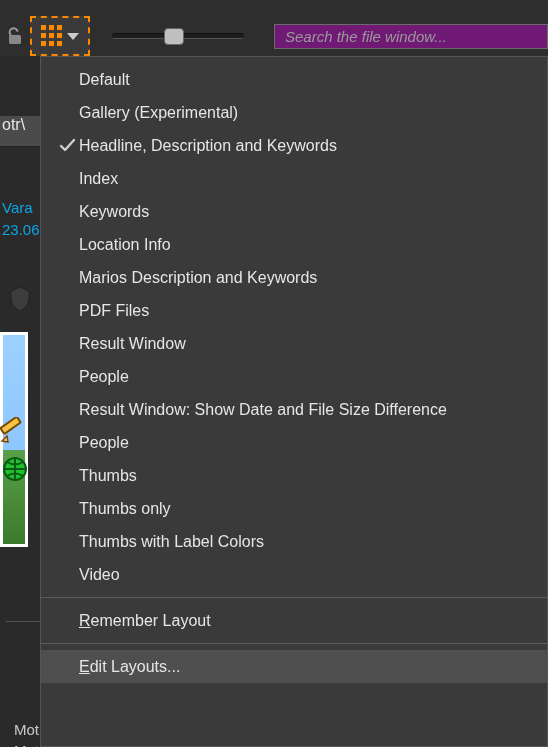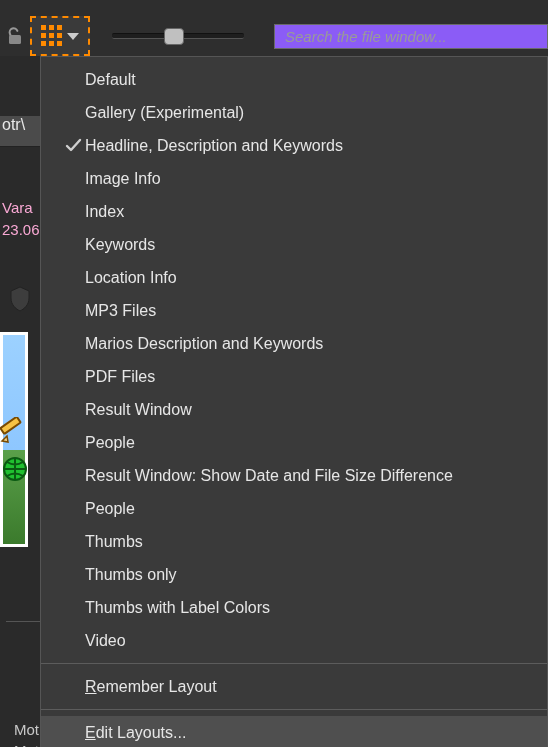--- a/index.html
+++ b/index.html
@@ -86,21 +86,21 @@
     height: 15px;
     background: #c0c0c0;
     border: 1px solid #666;
     border-radius: 4px;
     top: 2px;
   }
   .search {
     margin-left: 30px;
     flex: 1;
     height: 25px;
-    background: #8b5cf6;
+    background: #701a75;
     border: 1px solid #6a6a6a;
     box-sizing: border-box;
     display: flex;
     align-items: center;
     padding: 0 8px;
   }
   .search input {
     background: transparent;
     border: none;
     outline: none;
@@ -137,21 +137,21 @@
     align-items: flex-start;
     padding-left: 2px;
     border-bottom: 1px solid #222;
   }
   .meta-block {
     position: absolute;
     top: 143px;
     left: 0;
     width: 40px;
     font-size: 15px;
-    color: #f9a8d4;
+    color: #0ea5e9;
   }
   .meta-block .line {
     height: 22px;
     padding-left: 2px;
     white-space: nowrap;
     overflow: hidden;
   }
   .sel-wrap {
     position: absolute;
     top: 230px;
@@ -212,21 +212,21 @@
     background: #3a3a3a;
     border: 1px solid #555;
     box-sizing: border-box;
     z-index: 5;
     padding-top: 6px;
   }
   .menu-item {
     display: flex;
     align-items: center;
     height: 33px;
-    padding-left: 20px;
+    padding-left: 14px;
     font-size: 16px;
     color: #e6e6e6;
     white-space: nowrap;
   }
   .menu-item .check-slot {
     width: 24px;
     display: inline-flex;
     justify-content: center;
     align-items: center;
   }
@@ -332,37 +332,29 @@
     <div class="menu-item">
       <span class="check-slot check">
         <svg width="17" height="17" viewBox="0 0 17 17">
           <path d="M2 9 L6 13 L15 3" fill="none" stroke="#cfcfcf" stroke-width="2.4" stroke-linecap="round" stroke-linejoin="round"></path>
         </svg>
       </span>
       <span>Headline, Description and Keywords</span>
     </div>
     <div class="menu-item">
       <span class="check-slot"></span>
-      <span>Image Info</span>
-    </div>
-    <div class="menu-item">
-      <span class="check-slot"></span>
       <span>Index</span>
     </div>
     <div class="menu-item">
       <span class="check-slot"></span>
       <span>Keywords</span>
     </div>
     <div class="menu-item">
       <span class="check-slot"></span>
       <span>Location Info</span>
-    </div>
-    <div class="menu-item">
-      <span class="check-slot"></span>
-      <span>MP3 Files</span>
     </div>
     <div class="menu-item">
       <span class="check-slot"></span>
       <span>Marios Description and Keywords</span>
     </div>
     <div class="menu-item">
       <span class="check-slot"></span>
       <span>PDF Files</span>
     </div>
     <div class="menu-item">

